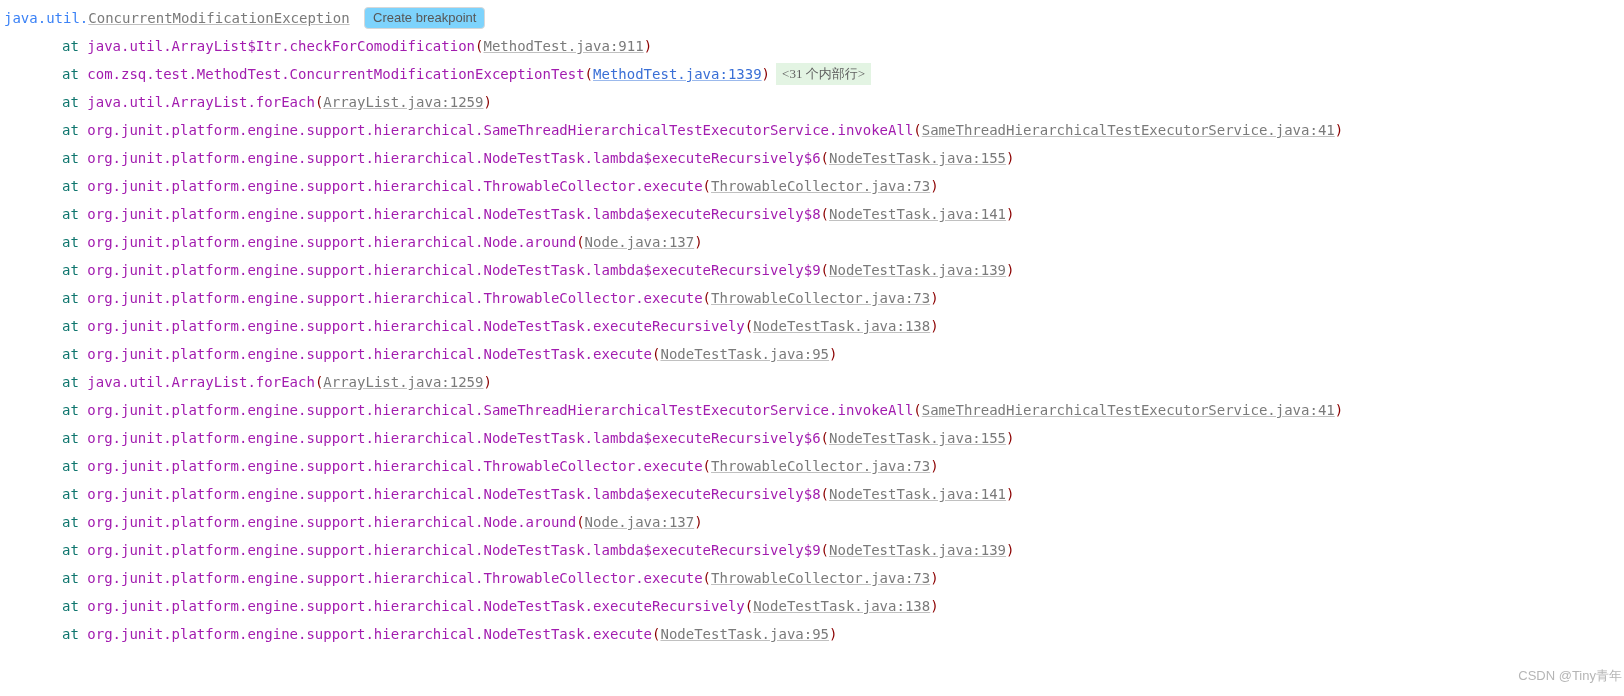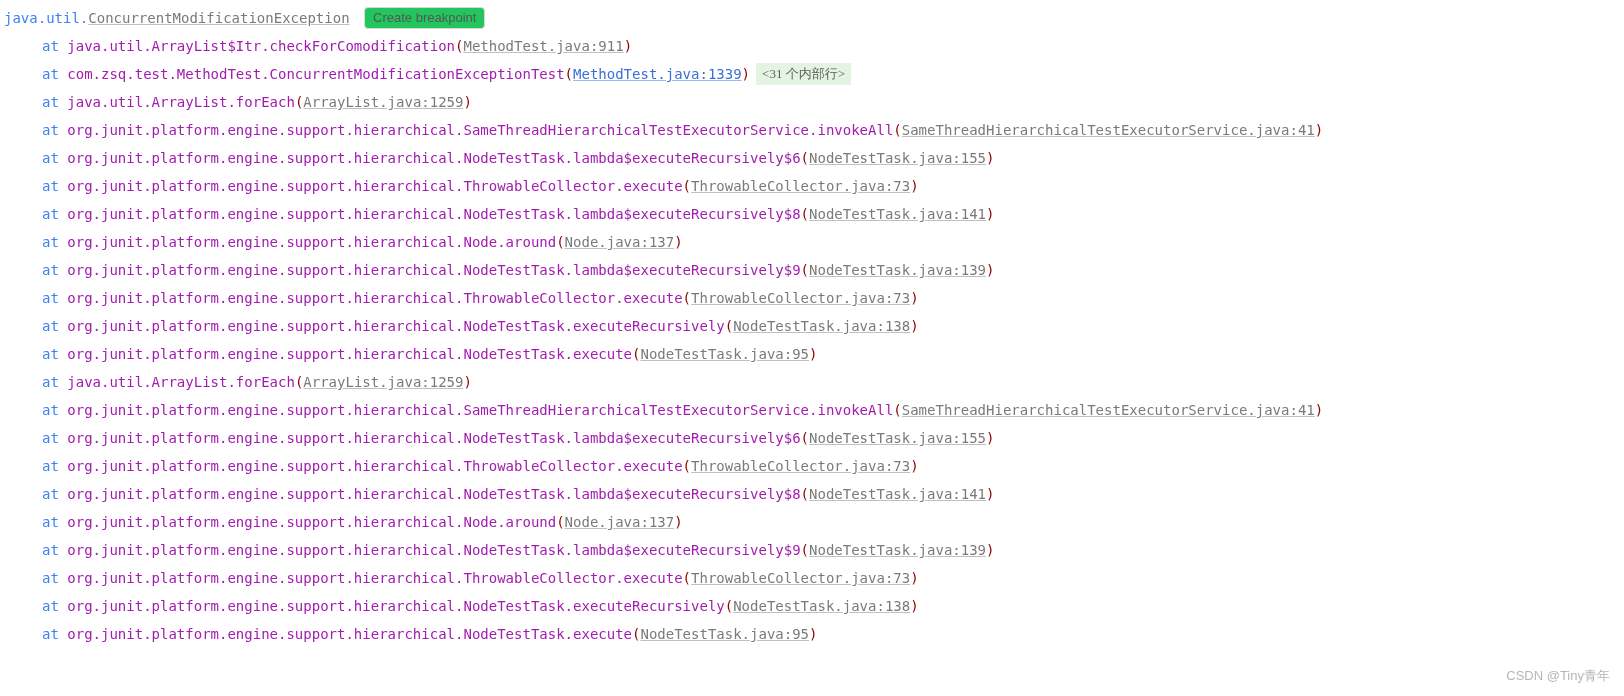--- a/index.html
+++ b/index.html
@@ -26,34 +26,35 @@
       color: #7a7a7a;
       text-decoration: underline;
       text-decoration-color: #c0c0c0;
       text-align: right;
     }
     .breakpoint-btn {
       display: inline-block;
       font-family: -apple-system, BlinkMacSystemFont, "Segoe UI", sans-serif;
       font-size: 13px;
       color: #575757;
-      background: #22c55e;
+      background: #7dd3fc;
       border: 1px solid #d8d8d8;
       border-radius: 4px;
       padding: 1px 8px;
       margin-left: 6px;
       line-height: 18px;
       vertical-align: 1px;
       cursor: pointer;
     }
     .trace-line {
       padding-left: 42px;
     }
     .at-text {
-      color: #3b82f6;
+      color: #0f766e;
+      margin-left: 20px;
     }
     .method-path {
       color: #a21caf;
     }
     .paren {
       color: #8c0000;
     }
     .file-link {
       color: #7a7a7a;
       text-decoration: underline;
@@ -73,21 +74,21 @@
       color: #5f5f5f;
       padding: 0 6px;
       margin-left: 6px;
       font-family: Liberation Serif, serif;
       font-size: 13px;
       line-height: 22px;
       vertical-align: 1px;
     }
     .watermark {
       position: fixed;
-      right: 14px;
+      right: 2px;
       bottom: 6px;
       font-family: -apple-system, BlinkMacSystemFont, "Segoe UI", sans-serif;
       font-size: 13px;
       color: rgba(120,120,120,0.55);
       pointer-events: none;
     }
   </style>
 </head>
 <body>
 

